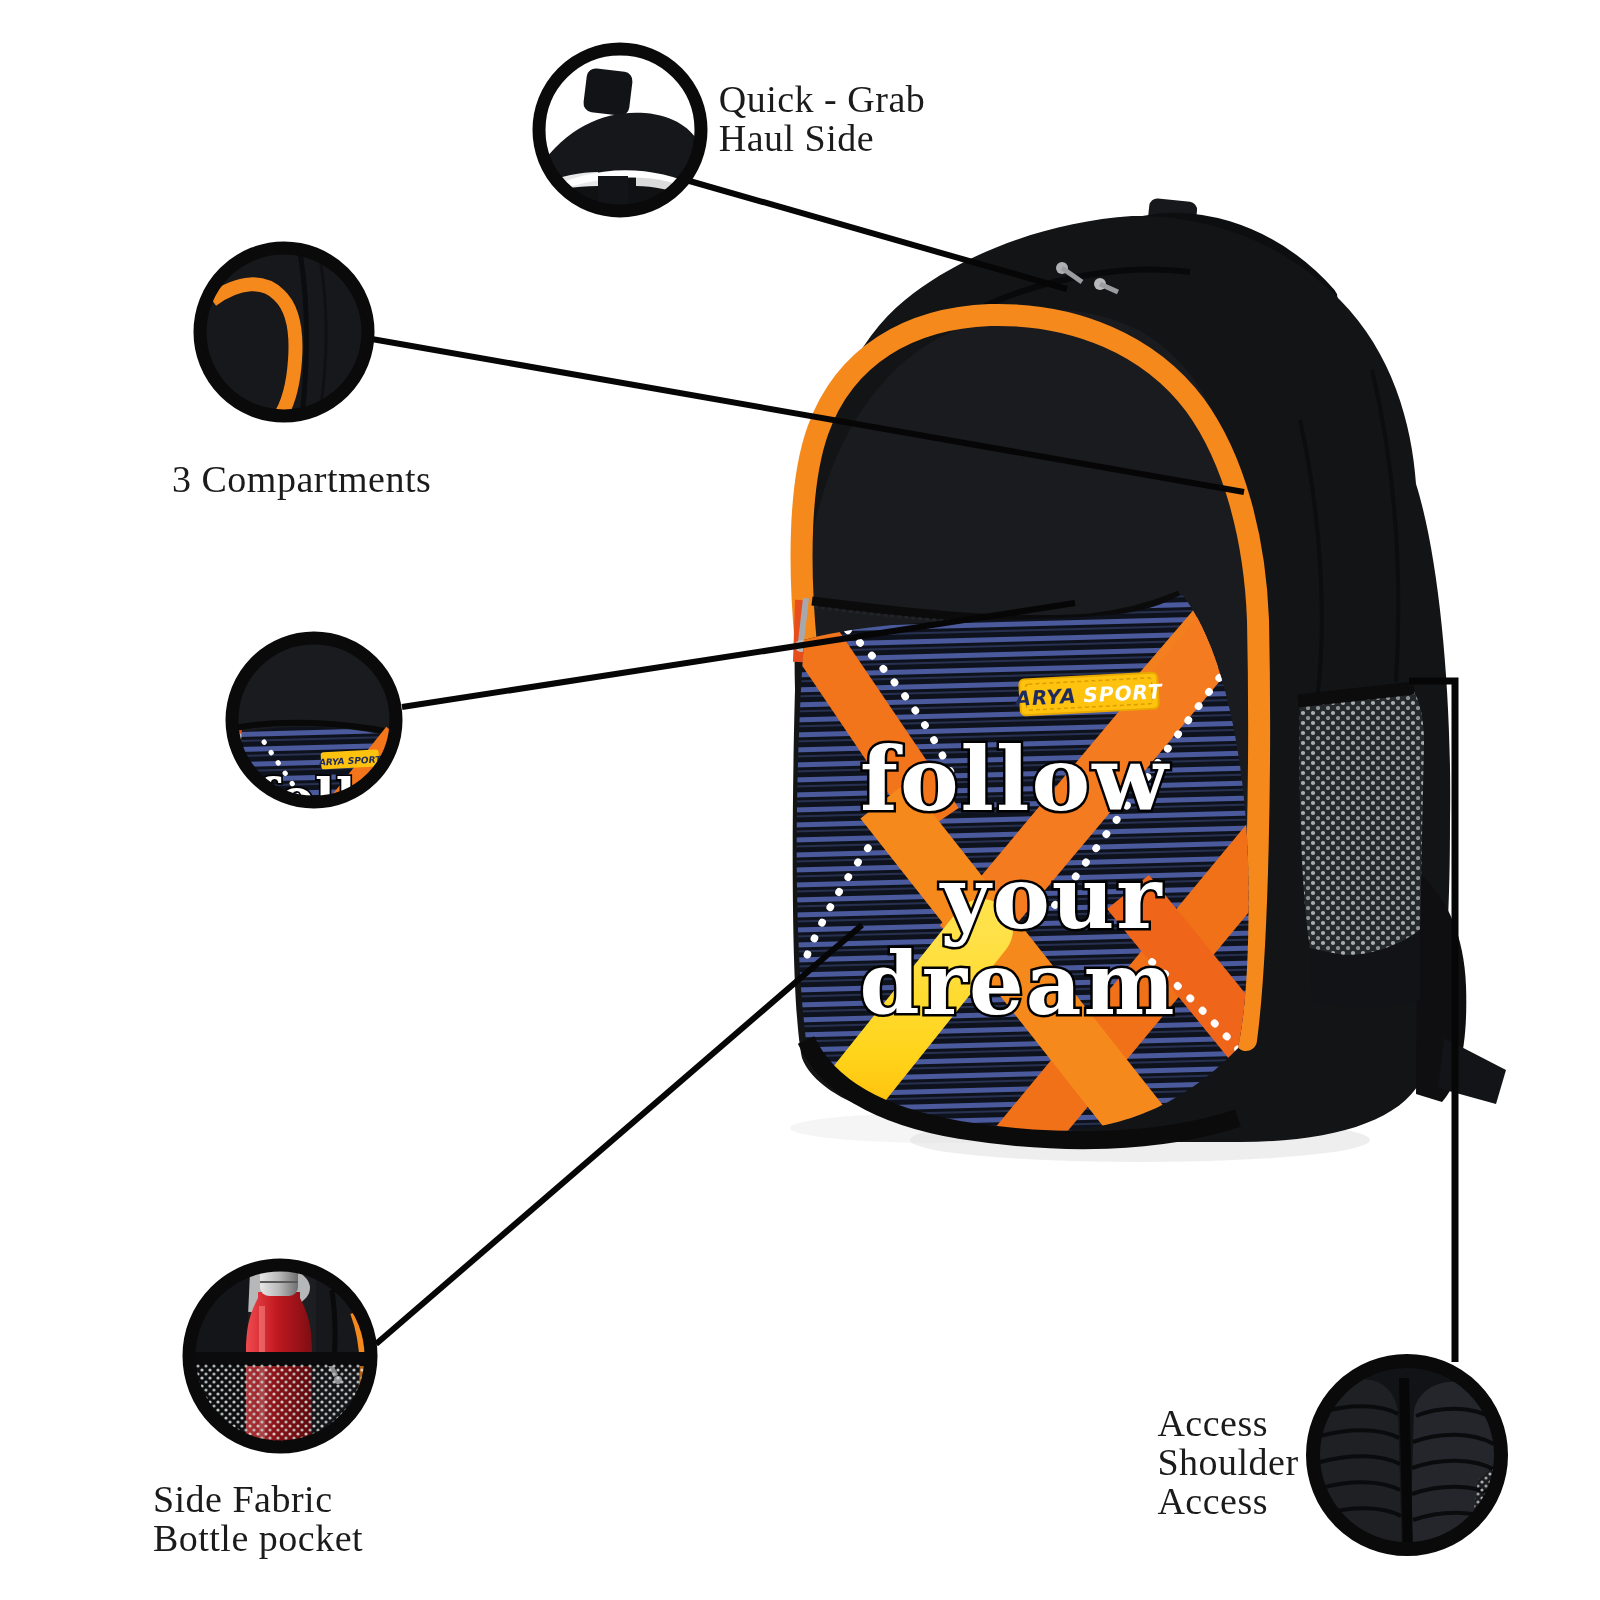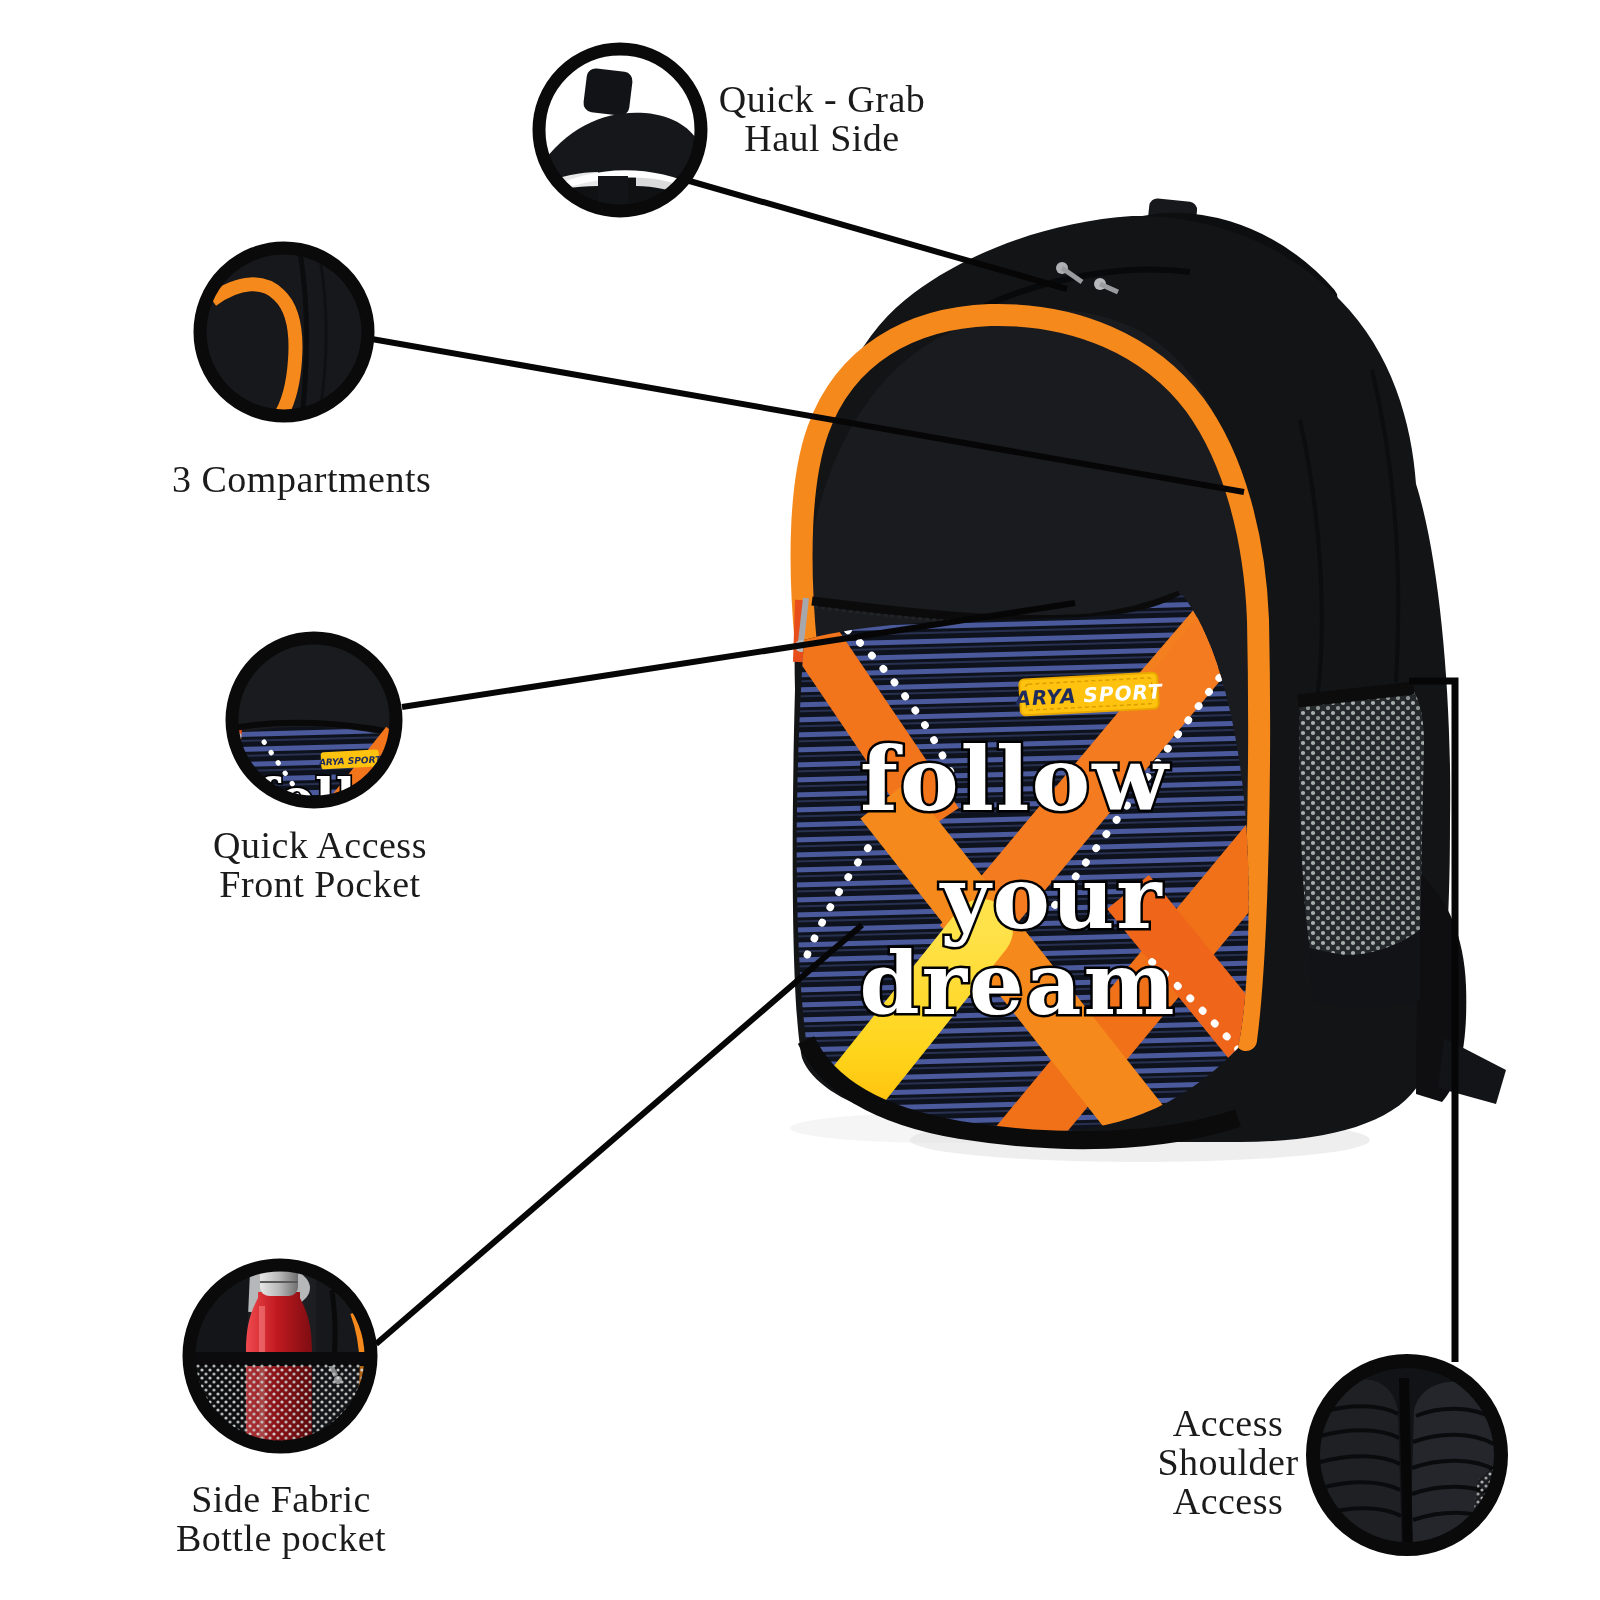--- a/index.html
+++ b/index.html
@@ -1,21 +1,21 @@
 <!DOCTYPE html>
 <html><head>
 <meta charset="utf-8">
 <style>
   html,body{margin:0;padding:0;background:#ffffff;}
   .stage{position:relative;width:1600px;height:1600px;background:#ffffff;overflow:hidden;
          font-family:"Liberation Serif", serif;}
   .stage svg{position:absolute;left:0;top:0;}
   .callout-label{position:absolute;color:#1b1b1b;font-size:38px;line-height:1.02;
                  letter-spacing:0.5px;white-space:nowrap;}
-  .callout-label.centered{transform:translateX(-50%);text-align:center;}
+  .callout-label.centered{transform:translateX(-50%);}
   .slogan-text{font-family:"DejaVu Serif", serif;font-weight:bold;
                paint-order:stroke;stroke:#000000;fill:#ffffff;}
   .brand-text{font-family:"DejaVu Sans", sans-serif;font-weight:bold;font-style:italic;}
 </style>
 </head>
 <body>
 
 <div class="stage">
 
 <svg width="1600" height="1600" viewBox="0 0 1600 1600">
@@ -279,26 +279,22 @@
 
 <div class="callout-label centered" style="left:822px;top:80px;">
   <div>Quick - Grab</div>
   <div>Haul Side</div>
 </div>
 
 <div class="callout-label" style="left:172px;top:460px;">
   <div>3 Compartments</div>
 </div>
 
-<div class="callout-label centered" style="left:320px;top:826px;">
-  <div>Quick Access</div>
-  <div>Front Pocket</div>
-</div>
-
-<div class="callout-label centered" style="left:281px;top:1480px;">
+
+<div class="callout-label centered" style="left:258px;top:1480px;">
   <div>Side Fabric</div>
   <div>Bottle pocket</div>
 </div>
 
 <div class="callout-label centered" style="left:1228px;top:1404px;">
   <div>Access</div>
   <div>Shoulder</div>
   <div>Access</div>
 </div>
 

